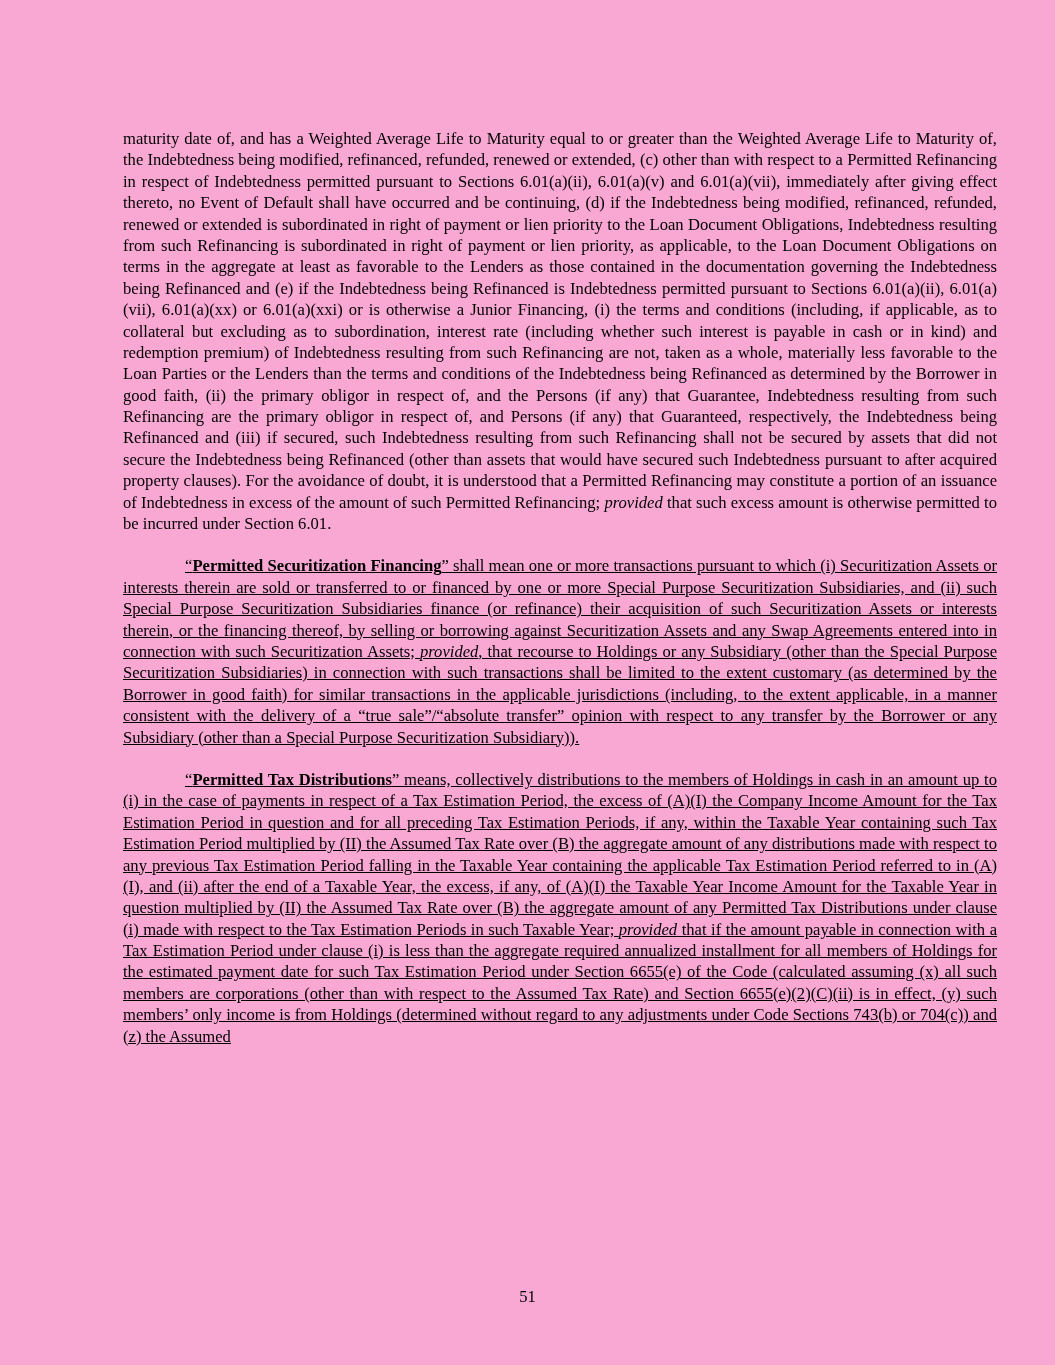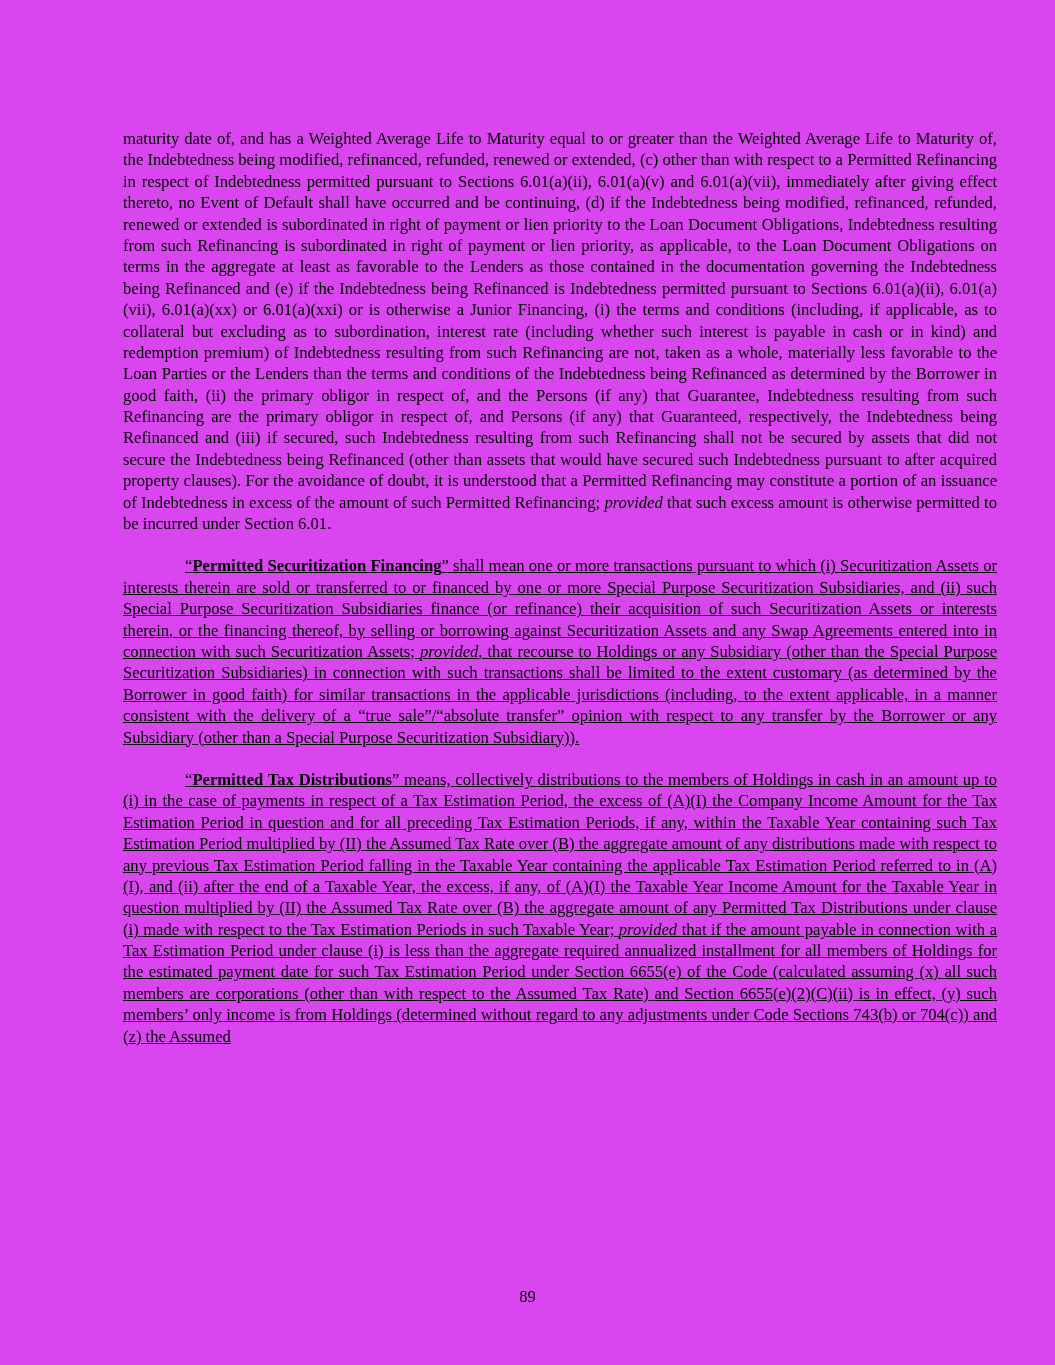--- a/index.html
+++ b/index.html
@@ -5,21 +5,21 @@
   html, body {
     margin: 0;
     padding: 0;
     background: #ffffff;
   }
   .page {
     position: relative;
     width: 1055px;
     height: 1365px;
     margin: 0 auto;
-    background: #d946ef;
+    background: #f9a8d4;
     box-sizing: border-box;
     padding: 128px 58px 0 123px;
     font-family: "Liberation Serif", "DejaVu Serif", serif;
     font-size: 16.6px;
     line-height: 1.29;
     color: #000000;
   }
   .doc-body p {
     margin: 0 0 21px 0;
     text-align: justify;
@@ -43,14 +43,14 @@
 </style>
 </head>
 <body>
 
 <div class="page">
   <div class="doc-body">
       <p><span>maturity date of, and has a Weighted Average Life to Maturity equal to or greater than the Weighted Average Life to Maturity of, the Indebtedness being modified, refinanced, refunded, renewed or extended, (c) other than with respect to a Permitted Refinancing in respect of Indebtedness permitted pursuant to Sections 6.01(a)(ii), 6.01(a)(v) and 6.01(a)(vii), immediately after giving effect thereto, no Event of Default shall have occurred and be continuing, (d) if the Indebtedness being modified, refinanced, refunded, renewed or extended is subordinated in right of payment or lien priority to the Loan Document Obligations, Indebtedness resulting from such Refinancing is subordinated in right of payment or lien priority, as applicable, to the Loan Document Obligations on terms in the aggregate at least as favorable to the Lenders as those contained in the documentation governing the Indebtedness being Refinanced and (e) if the Indebtedness being Refinanced is Indebtedness permitted pursuant to Sections 6.01(a)(ii), 6.01(a)(vii), 6.01(a)(xx) or 6.01(a)(xxi) or is otherwise a Junior Financing, (i) the terms and conditions (including, if applicable, as to collateral but excluding as to subordination, interest rate (including whether such interest is payable in cash or in kind) and redemption premium) of Indebtedness resulting from such Refinancing are not, taken as a whole, materially less favorable to the Loan Parties or the Lenders than the terms and conditions of the Indebtedness being Refinanced as determined by the Borrower in good faith, (ii) the primary obligor in respect of, and the Persons (if any) that Guarantee, Indebtedness resulting from such Refinancing are the primary obligor in respect of, and Persons (if any) that Guaranteed, respectively, the Indebtedness being Refinanced and (iii) if secured, such Indebtedness resulting from such Refinancing shall not be secured by assets that did not secure the Indebtedness being Refinanced (other than assets that would have secured such Indebtedness pursuant to after acquired property clauses).  For the avoidance of doubt, it is understood that a Permitted Refinancing may constitute a portion of an issuance of Indebtedness in excess of the amount of such Permitted Refinancing; </span><span class="run-italic">provided</span><span> that such excess amount is otherwise permitted to be incurred under Section 6.01.</span></p>
       <p class="indent"><span>“</span><span class="run-bold">Permitted Securitization Financing</span><span>” shall mean one or more transactions pursuant to which (i) Securitization Assets or interests therein are sold or transferred to or financed by one or more Special Purpose Securitization Subsidiaries, and (ii) such Special Purpose Securitization Subsidiaries finance (or refinance) their acquisition of such Securitization Assets or interests therein, or the financing thereof, by selling or borrowing against Securitization Assets and any Swap Agreements entered into in connection with such Securitization Assets; </span><span class="run-italic">provided</span><span>, that recourse to Holdings or any Subsidiary (other than the Special Purpose Securitization Subsidiaries) in connection with such transactions shall be limited to the extent customary (as determined by the Borrower in good faith) for similar transactions in the applicable jurisdictions (including, to the extent applicable, in a manner consistent with the delivery of a “true sale”/“absolute transfer” opinion with respect to any transfer by the Borrower or any Subsidiary (other than a Special Purpose Securitization Subsidiary)).</span></p>
       <p class="indent"><span>“</span><span class="run-bold">Permitted Tax Distributions</span><span>” means, collectively distributions to the members of Holdings in cash in an amount up to (i) in the case of payments in respect of a Tax Estimation Period, the excess of (A)(I) the Company Income Amount for the Tax Estimation Period in question and for all preceding Tax Estimation Periods, if any, within the Taxable Year containing such Tax Estimation Period multiplied by (II) the Assumed Tax Rate over (B) the aggregate amount of any distributions made with respect to any previous Tax Estimation Period falling in the Taxable Year containing the applicable Tax Estimation Period referred to in (A)(I), and (ii) after the end of a Taxable Year, the excess, if any, of (A)(I) the Taxable Year Income Amount for the Taxable Year in question multiplied by (II) the Assumed Tax Rate over (B) the aggregate amount of any Permitted Tax Distributions under clause (i) made with respect to the Tax Estimation Periods in such Taxable Year; </span><span class="run-italic">provided</span><span> that if the amount payable in connection with a Tax Estimation Period under clause (i) is less than the aggregate required annualized installment for all members of Holdings for the estimated payment date for such Tax Estimation Period under Section 6655(e) of the Code (calculated assuming (x) all such members are corporations (other than with respect to the Assumed Tax Rate) and Section 6655(e)(2)(C)(ii) is in effect, (y) such members’ only income is from Holdings (determined without regard to any adjustments under Code Sections 743(b) or 704(c)) and (z) the Assumed</span></p>
     </div>
-  <div class="page-number">89</div>
+  <div class="page-number">51</div>
 </div>
 
 </body></html>

